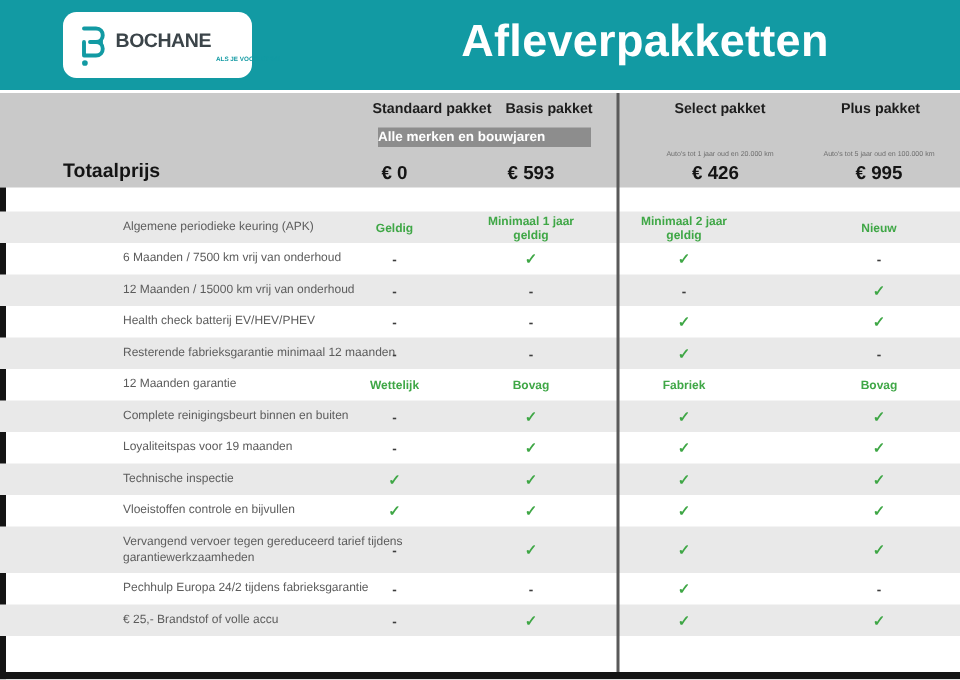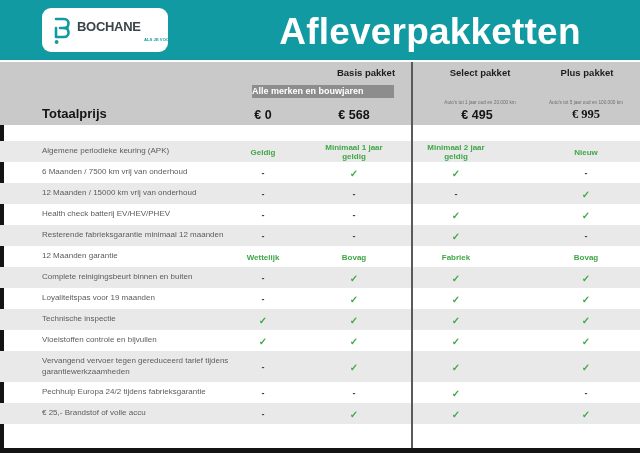--- a/index.html
+++ b/index.html
@@ -19,21 +19,21 @@
     position:absolute; left:35px; top:11px; font-size:13px; font-weight:bold;
     color:#3b4449; letter-spacing:-0.3px;
   }
   .logo-tagline {
     position:absolute; right:-18px; top:29px; width:100px; text-align:right;
     font-size:10px; font-weight:bold; color:#129aa3;
     transform:scale(0.42); transform-origin:right top; white-space:nowrap;
   }
   .page-title {
     position:absolute; left:260px; top:11px; width:340px; text-align:center;
-    font-size:37px; font-weight:bold; color:#ffffff; letter-spacing:0.2px;
+    font-size:30px; font-weight:bold; color:#ffffff; letter-spacing:0.2px;
   }
   
   .band { position:absolute; left:0; top:62px; width:640px; height:63px; background:#c9c9c9; }
   .totaalprijs { position:absolute; left:42px; bottom:4px; font-size:13px; font-weight:bold; color:#141414; }
   .col-title { position:absolute; top:5px; width:130px; text-align:center; font-size:9.5px; font-weight:bold; color:#1d1d1d; }
   .col-title.c1 { left:223px; }
   .col-title.c2 { left:301px; }
   .col-title.c3 { left:415px; }
   .col-title.c4 { left:522px; }
   .banner {
@@ -46,25 +46,25 @@
     position:absolute; top:38px; width:160px; text-align:center;
     font-size:10px; color:#6e6e6e; white-space:nowrap;
     transform:scale(0.47); transform-origin:center top;
   }
   .col-note.c3 { left:400px; }
   .col-note.c4 { left:506px; }
   .price { position:absolute; bottom:3px; width:100px; text-align:center; font-size:12.5px; font-weight:bold; color:#141414; }
   .price.c1 { left:213px; }
   .price.c2 { left:304px; }
   .price.c3 { left:427px; }
-  .price.c4 { left:536px;font-family:Liberation Serif, serif; }
+  .price.c4 { left:536px; }
   
   .left-edge-line { position:absolute; left:0; top:125px; width:4px; height:328px; background:#141414; }
   .rows { position:absolute; left:0; top:141px; width:640px; }
-  .feature-row { position:relative; min-height:21px; display:flex; align-items:center; background:transparent; }
+  .feature-row { position:relative; min-height:21px; display:flex; align-items:center; background:transparent;padding-left:40px; }
   .feature-row:nth-child(odd) { background:#e9e9e9; }
   .feature-row.tall { min-height:31px; }
   .row-label {
     margin-left:42px; max-width:190px; font-size:8px; line-height:1.3; color:#5c5c5c;
     padding:3px 0;
   }
   .cell {
     position:absolute; top:50%; transform:translateY(-50%); width:80px; text-align:center;
   }
   .cell.c1 { left:223px; }
@@ -93,32 +93,33 @@
       </svg>
       <span class="logo-name">BOCHANE</span>
       <span class="logo-tagline">ALS JE VOORUIT WIL</span>
     </div>
     <div class="page-title">Afleverpakketten</div>
   </div>
 
   <div class="band">
     <span class="totaalprijs">Totaalprijs</span>
 
+    <span class="col-title c1">Standaard pakket</span>
     <span class="col-title c2">Basis pakket</span>
     <span class="col-title c3">Select pakket</span>
     <span class="col-title c4">Plus pakket</span>
 
     <span class="banner left">Alle merken en bouwjaren</span>
 
     <span class="col-note c3">Auto's tot 1 jaar oud en 20.000 km</span>
     <span class="col-note c4">Auto's tot 5 jaar oud en 100.000 km</span>
 
     <span class="price c1">€ 0</span>
-    <span class="price c2">€ 568</span>
-    <span class="price c3">€ 495</span>
+    <span class="price c2">€ 593</span>
+    <span class="price c3">€ 426</span>
     <span class="price c4">€ 995</span>
   </div>
 
   <div class="left-edge-line"></div>
 
   <div class="rows">
       <div class="feature-row">
       <span class="row-label">Algemene periodieke keuring (APK)</span>
       <span class="cell c1 text-value">Geldig</span>
       <span class="cell c2 text-value">Minimaal 1 jaar geldig</span>

